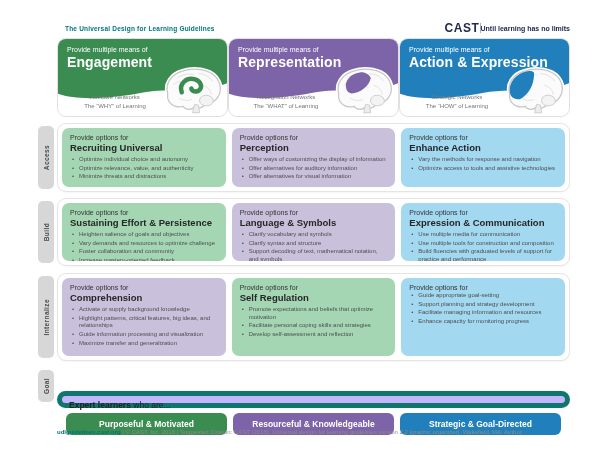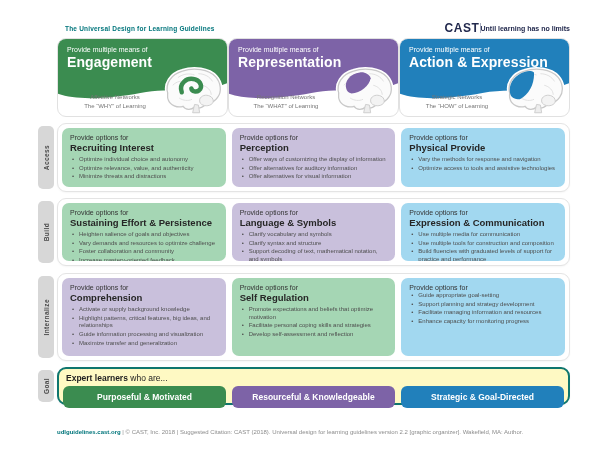--- a/index.html
+++ b/index.html
@@ -48,22 +48,22 @@
   .card { flex:1; border-radius:7px; padding:6px 8px 4px; overflow:hidden; }
   .provide { font-size:7px; color:#333; margin-bottom:1px; }
   .card-title { font-size:9.5px; font-weight:bold; color:#262626; margin-bottom:3px; }
   ul.bullets { list-style:none; padding-left:2px; }
   ul.bullets li { position:relative; font-size:6px; color:#4e4e4e;
     line-height:1.28; padding-left:7px; margin-bottom:1px; }
   ul.bullets li::before { content:"•"; position:absolute; left:0; top:0; }
 
   
   .goal-row { height:38px; margin-bottom:0; }
-  .goal-box { flex:1; background:#fef9c3; border:2px solid #0f766e; border-radius:9px;
-    padding:3px 4px 4px; box-shadow:0 1px 2px rgba(0,0,0,0.04); }
+  .goal-box { flex:1; background:#c4b5fd; border:5px solid #0f766e; border-radius:9px;
+    padding:3px 4px 4px; box-shadow:0 1px 2px rgba(0,0,0,0.04);margin-top:24px; }
   .goal-heading { font-size:8.5px; color:#222; margin:1px 0 3px 3px; }
   .goal-heading b { font-weight:bold; }
   .goal-buttons { display:flex; gap:6px; }
   .goal-btn { flex:1; border-radius:6px; color:#fff; font-weight:bold;
     font-size:8.5px; text-align:center; padding:6px 16px; cursor:pointer; }
 
   
   .footer { position:absolute; top:429px; left:57px; width:513px;
     font-size:6px; color:#8c8c8c; white-space:nowrap; }
   .site { font-weight:bold; cursor:pointer; }
@@ -159,39 +159,39 @@
 
     <div class="grid-row r1">
       <div class="gutter">
         <div class="tab" style="background-color: rgb(215, 215, 215); color: rgb(74, 74, 74);">
           <span>Access</span>
         </div>
       </div>
       <div class="row-box">
         <div class="card" style="background-color: rgb(165, 214, 180);">
           <div class="provide">Provide options for</div>
-          <div class="card-title">Recruiting Interest</div>
+          <div class="card-title">Recruiting Universal</div>
           <ul class="bullets">
             <li>Optimize individual choice and autonomy</li>
             <li>Optimize relevance, value, and authenticity</li>
             <li>Minimize threats and distractions</li>
           </ul>
         </div>
         <div class="card" style="background-color: rgb(201, 192, 220);">
           <div class="provide">Provide options for</div>
           <div class="card-title">Perception</div>
           <ul class="bullets">
             <li>Offer ways of customizing the display of information</li>
             <li>Offer alternatives for auditory information</li>
             <li>Offer alternatives for visual information</li>
           </ul>
         </div>
         <div class="card" style="background-color: rgb(162, 216, 240);">
           <div class="provide">Provide options for</div>
-          <div class="card-title">Physical Provide</div>
+          <div class="card-title">Enhance Action</div>
           <ul class="bullets">
             <li>Vary the methods for response and navigation</li>
             <li>Optimize access to tools and assistive technologies</li>
           </ul>
         </div>
       </div>
     </div>
 
     <div class="grid-row r2">
       <div class="gutter">

